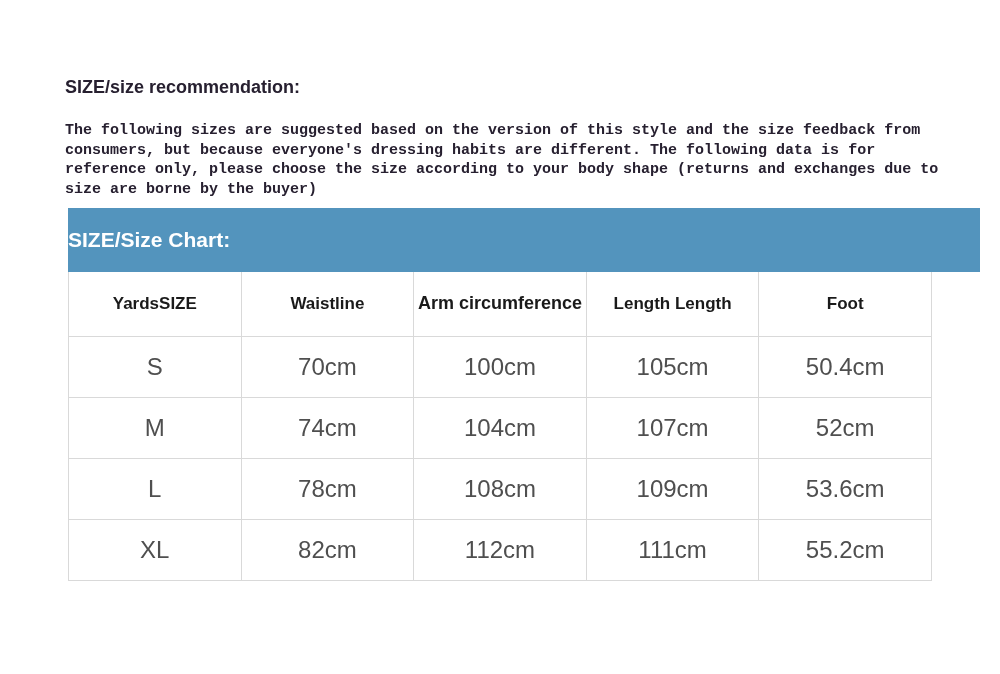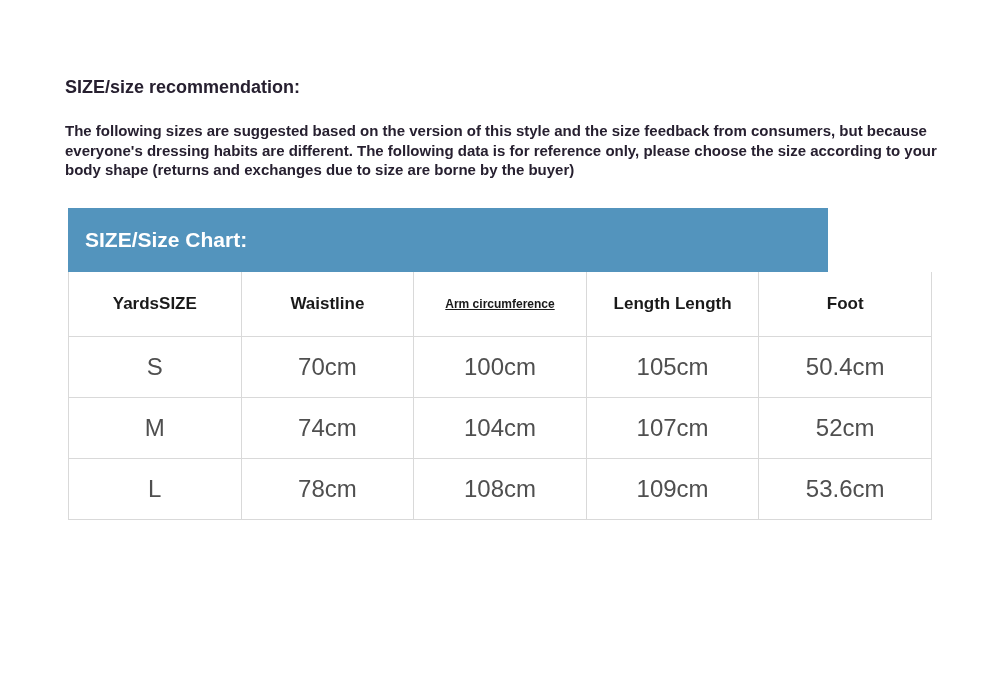--- a/index.html
+++ b/index.html
@@ -30,32 +30,32 @@
   }
   .intro {
     position: absolute;
     left: 65px;
     top: 121px;
     width: 880px;
     font-size: 15px;
     font-weight: bold;
     color: var(--body-text);
     line-height: 19.5px;
+    font-family: Liberation Mono, monospace;
   }
   .chart-bar {
     position: absolute;
     left: 68px;
     top: 208px;
-    width: 760px;
+    width: 912px;
     height: 64px;
     background: var(--bar-bg);
     color: var(--bar-text);
     display: flex;
     align-items: center;
-    padding-left: 17px;
     font-size: 21px;
     font-weight: bold;
   }
   .size-table {
     position: absolute;
     left: 68px;
     top: 272px;
     width: 864px;
     border-collapse: collapse;
     table-layout: fixed;
@@ -68,22 +68,21 @@
     padding: 0;
   }
   .size-table thead th {
     border-top: none;
     height: 64px;
     font-size: 17px;
     font-weight: bold;
     color: var(--head-text);
   }
   .size-table thead th:nth-child(3) {
-    font-size: 12px;
-    text-decoration: underline;
+    font-size: 18px;
   }
   .size-table tbody td {
     height: 61px;
     font-size: 24px;
     font-weight: normal;
     color: var(--cell-text);
   }
   .size-table th:first-child,
   .size-table td:first-child { border-left: 1px solid var(--border); margin-left: 48px; }
   .size-table th:last-child,
@@ -125,14 +124,21 @@
         <td>107cm</td>
         <td>52cm</td>
       </tr>
       <tr>
         <td>L</td>
         <td>78cm</td>
         <td>108cm</td>
         <td>109cm</td>
         <td>53.6cm</td>
       </tr>
+      <tr>
+        <td>XL</td>
+        <td>82cm</td>
+        <td>112cm</td>
+        <td>111cm</td>
+        <td>55.2cm</td>
+      </tr>
     </tbody>
 </table>
 
 </body></html>

